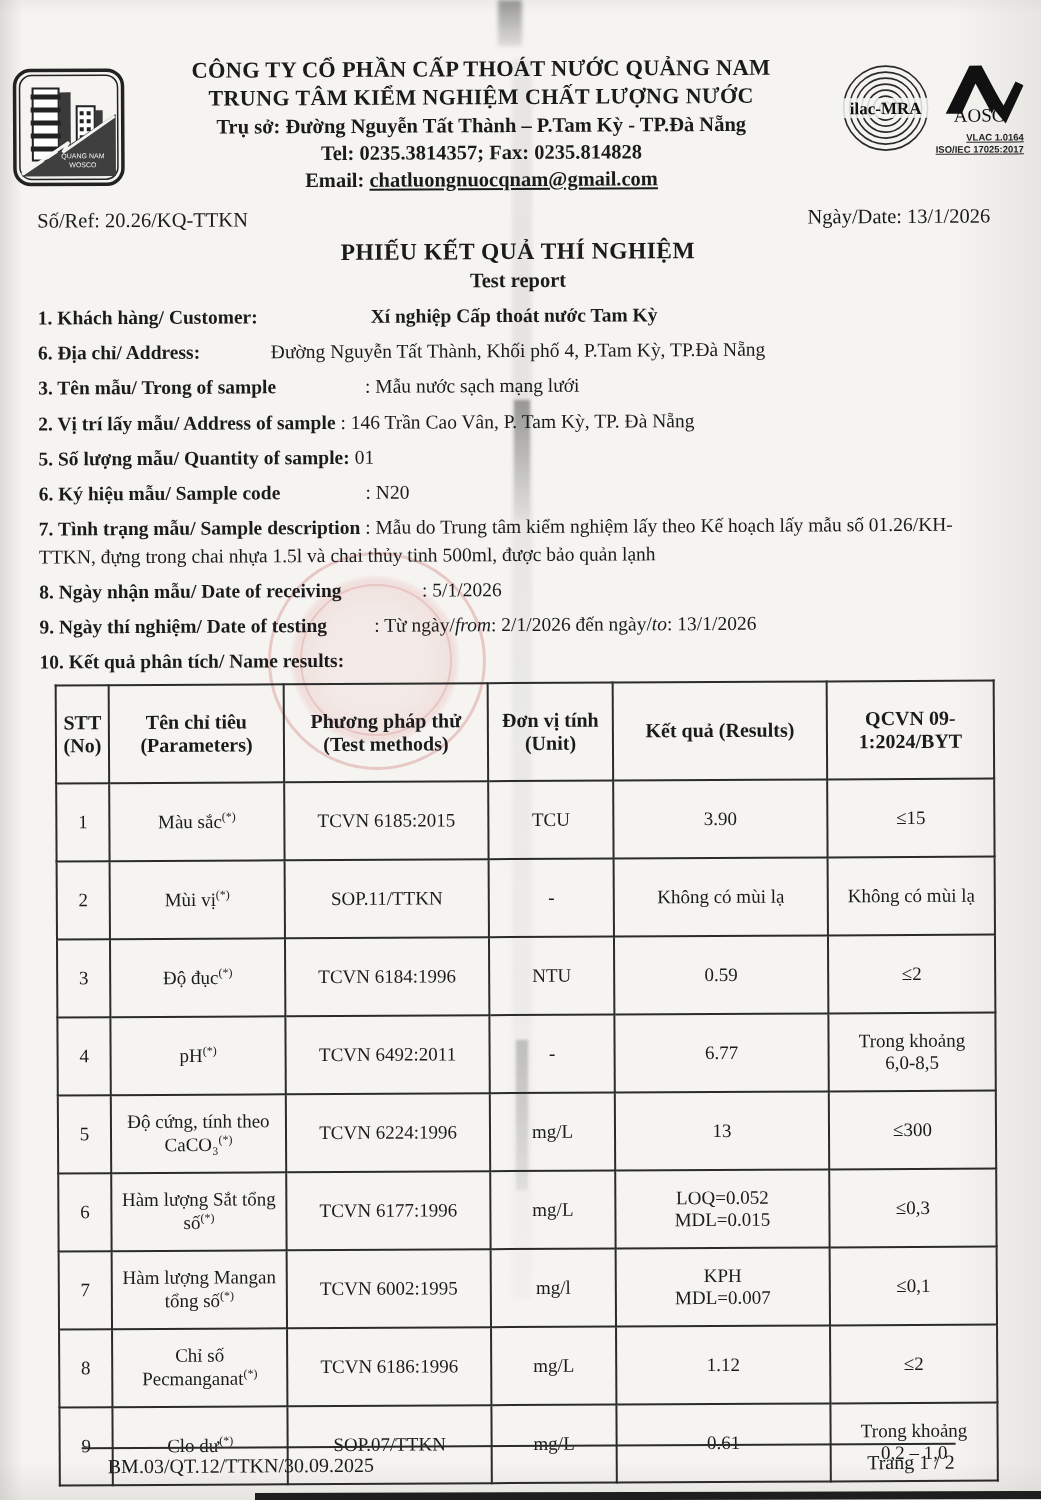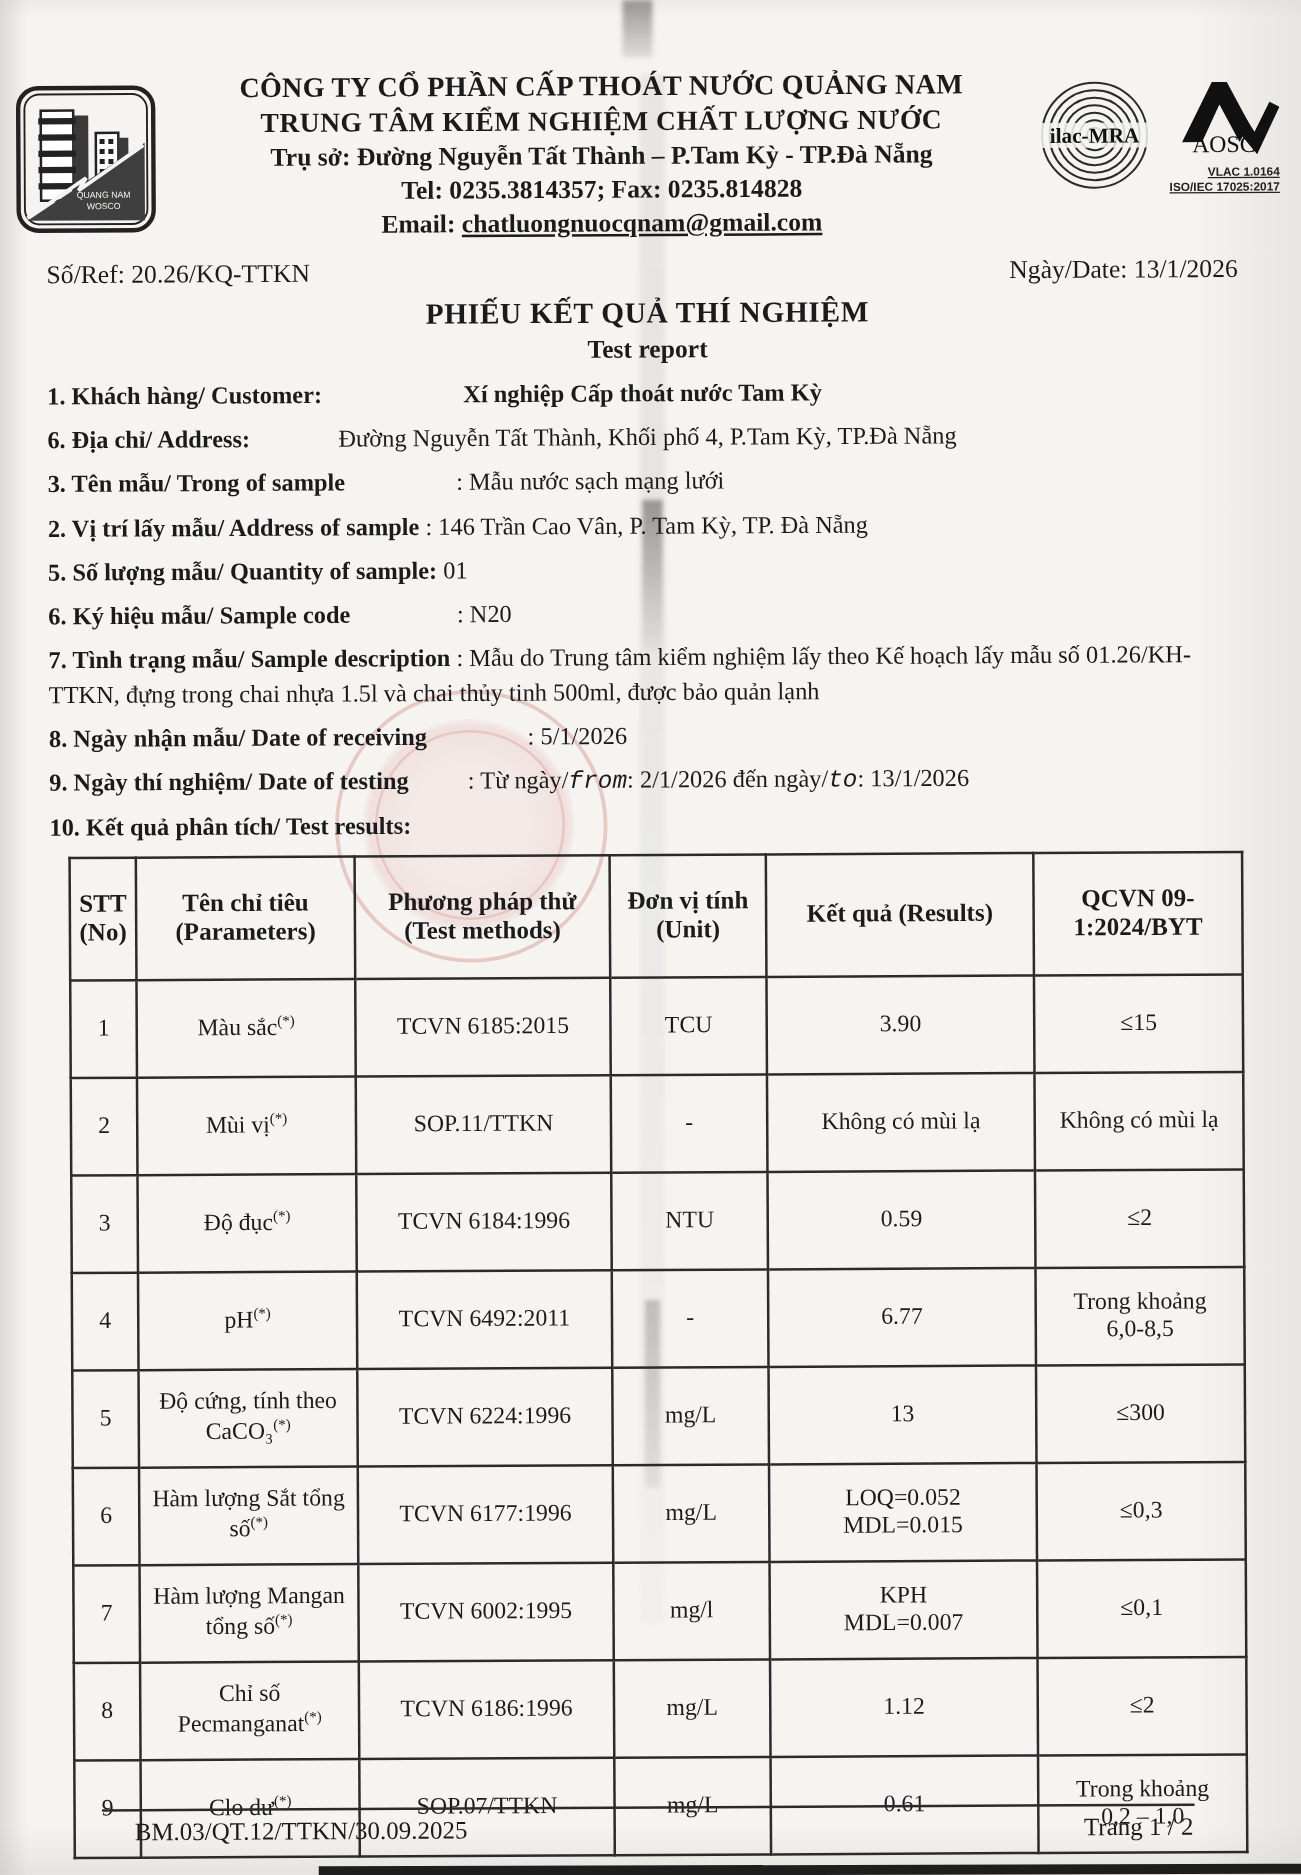--- a/index.html
+++ b/index.html
@@ -24,38 +24,38 @@
   .lh-left{width:124px;flex:0 0 auto;padding-top:8px;}
   .lh-center{flex:1 1 auto;text-align:center;padding:0 4px;}
   .lh-right{width:196px;flex:0 0 auto;padding-top:8px;text-align:center;}
   .lh-line1{font-size:22.5px;font-weight:bold;letter-spacing:.2px;}
   .lh-line2{font-size:22px;font-weight:bold;letter-spacing:.4px;margin-top:2px;}
   .lh-line3{font-size:20.5px;font-weight:bold;margin-top:4px;}
   .lh-line4{font-size:20.5px;font-weight:bold;margin-top:4px;}
   .lh-line5{font-size:20.5px;font-weight:bold;margin-top:4px;}
   .email-link{text-decoration:underline;}
 
-  .certs{display:flex;align-items:flex-start;justify-content:flex-end;gap:10px;}
+  .certs{display:flex;align-items:flex-start;justify-content:flex-end;}
   .aosc-block{text-align:right;}
   .aosc-sub{font-family:"Liberation Sans","DejaVu Sans",sans-serif;font-size:9.5px;font-weight:bold;color:#222;line-height:1.25;text-decoration:underline;}
 
   
   .refline{display:flex;justify-content:space-between;font-size:20.5px;padding:16px 48px 0 40px;}
   .title-vi{text-align:center;font-size:23.5px;font-weight:bold;letter-spacing:.5px;margin-top:8px;}
   .title-en{text-align:center;font-size:20.5px;font-weight:bold;margin-top:4px;}
 
   
   .info-list{padding:10px 36px 0 40px;font-size:19.5px;}
   .info-item{margin:0 0 7.5px 0;line-height:1.42;}
   .lbl{font-weight:bold;}
   .lbl .en{}
   .lblock{display:inline-block;}
   .v{font-weight:normal;}
   .v.bold{font-weight:bold;}
-  .it{font-style:italic;font-family:Liberation Mono, monospace;}
+  .it{font-style:italic;}
 
   
   .results-table{border-collapse:collapse;margin:6px 0 0 55px;width:938px;table-layout:fixed;font-size:19px;}
   .results-table th,.results-table td{
     border:2px solid #2b2b2b;text-align:center;vertical-align:middle;
     white-space:pre-line;padding:2px 4px;background:transparent;
   }
   .results-table th{font-weight:bold;font-size:20px;height:92px;}
   .results-table td{height:72px;}
   col.c1{width:53px;}col.c2{width:175px;}col.c3{width:204px;}
@@ -220,21 +220,21 @@
         <span class="lbl lblock" style="min-width:378px"><span>8. Ngày nhận mẫu/ </span><span class="en">Date of receiving</span><span></span></span>
         <span class="v">: 5/1/2026</span>
       </p>
 
       <p class="info-item">
         <span class="lbl lblock" style="min-width:330px"><span>9. Ngày thí nghiệm/ </span><span class="en">Date of testing</span><span></span></span>
         <span class="v"><span>: Từ ngày/</span><span class="it">from</span><span>: 2/1/2026  đến ngày/</span><span class="it">to</span><span>: 13/1/2026</span></span>
       </p>
 
       <p class="info-item">
-        <span class="lbl"><span>10. Kết quả phân tích/ </span><span class="en">Test results</span><span>:</span></span>
+        <span class="lbl"><span>10. Kết quả phân tích/ </span><span class="en">Name results</span><span>:</span></span>
       </p>
     </div>
 
     <table class="results-table">
       <colgroup>
           <col class="c1">
           <col class="c2">
           <col class="c3">
           <col class="c4">
           <col class="c5">

